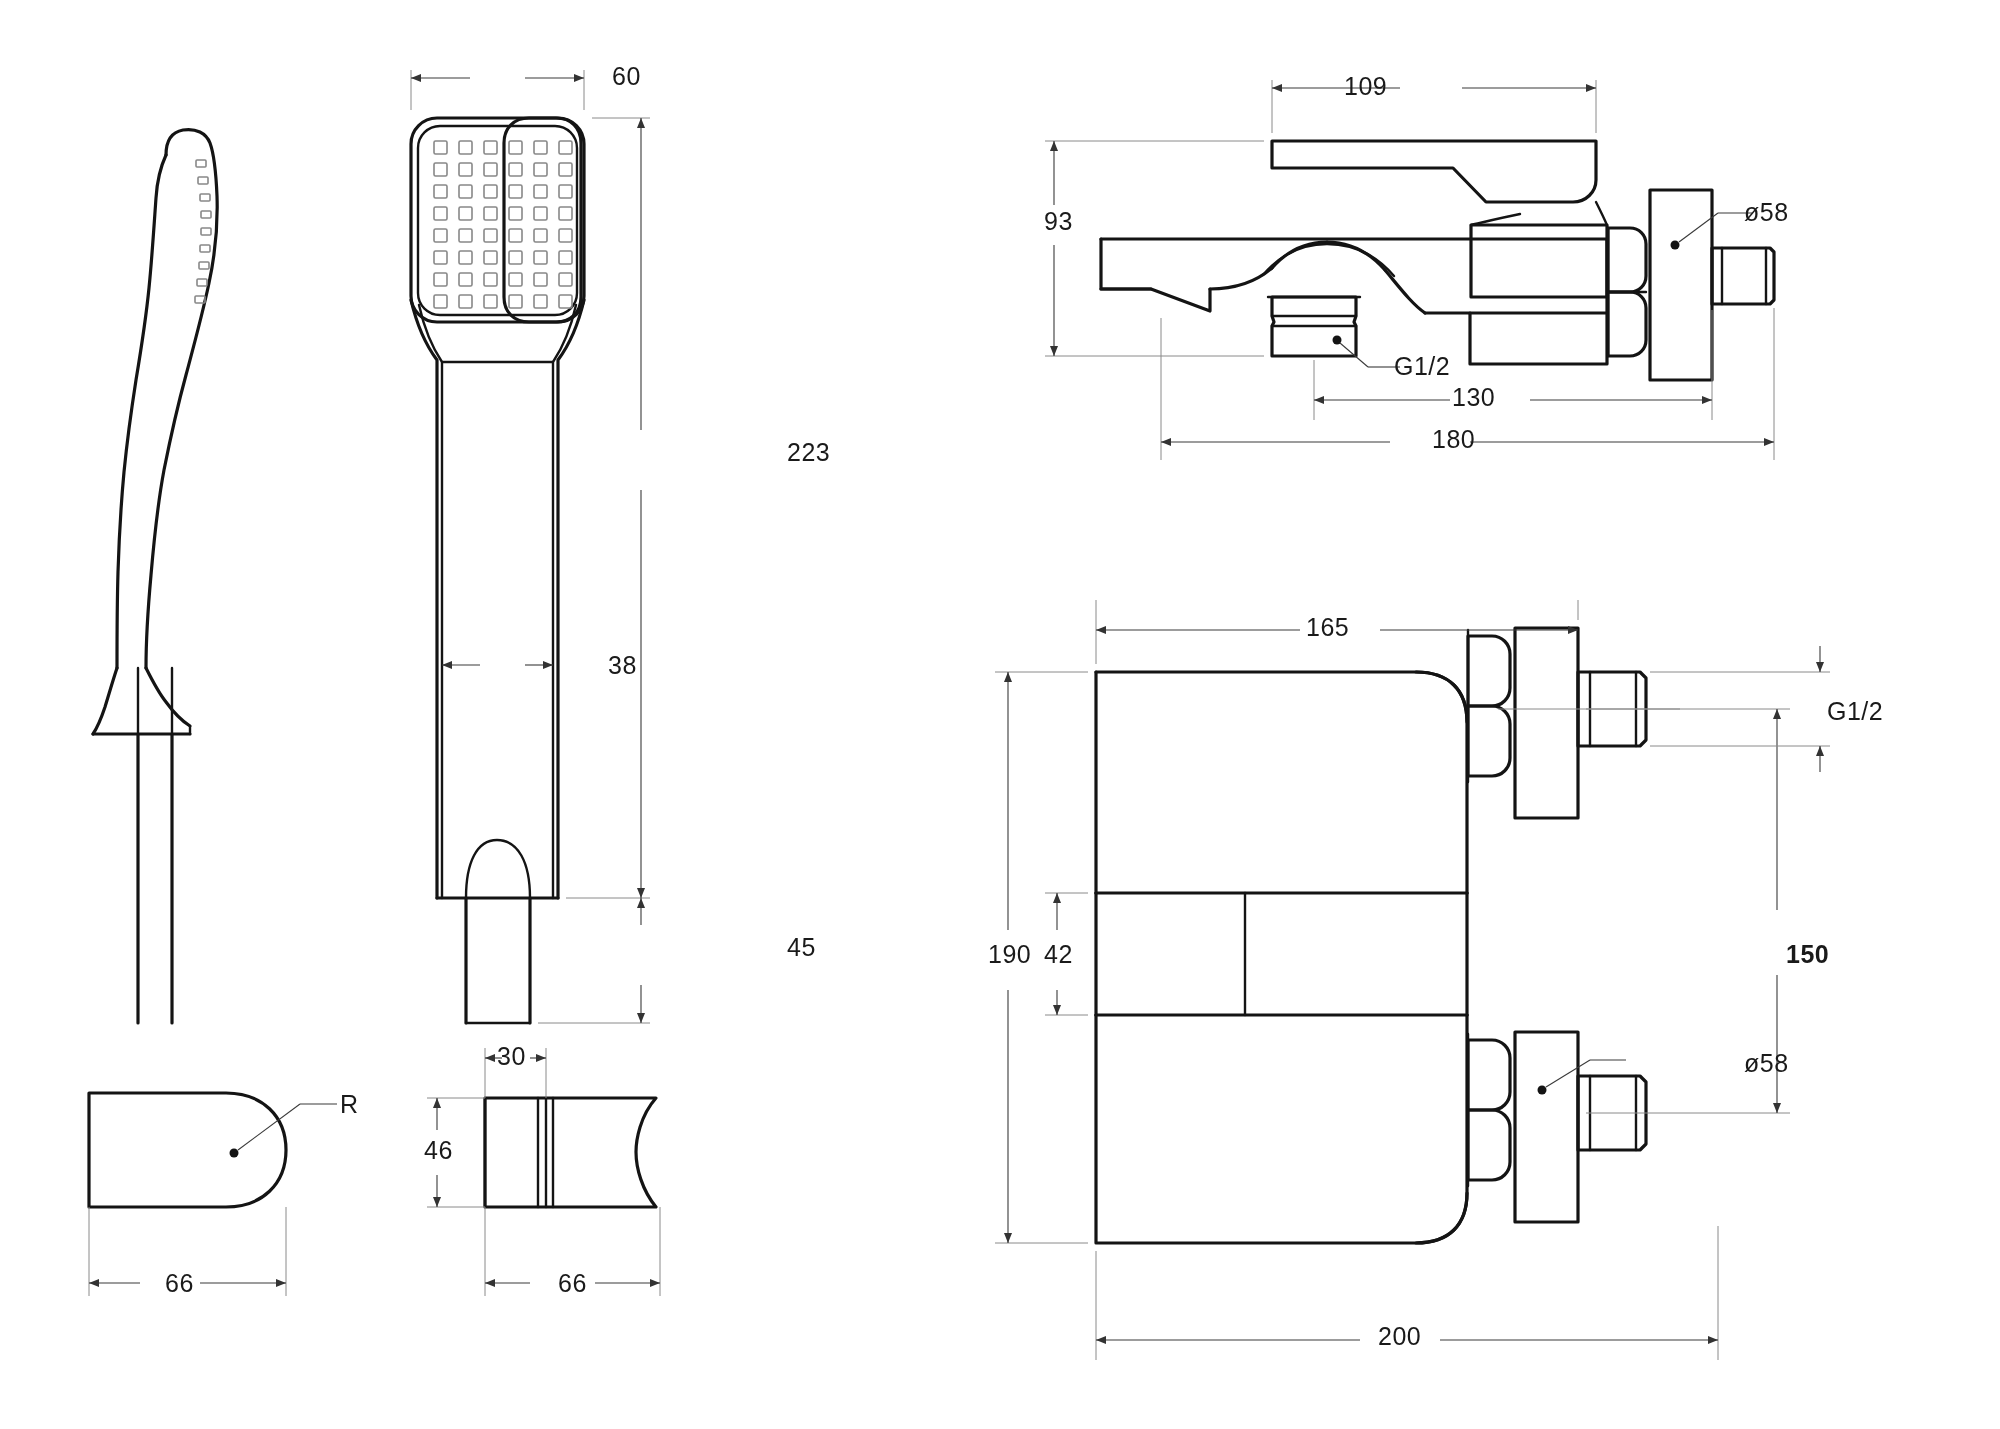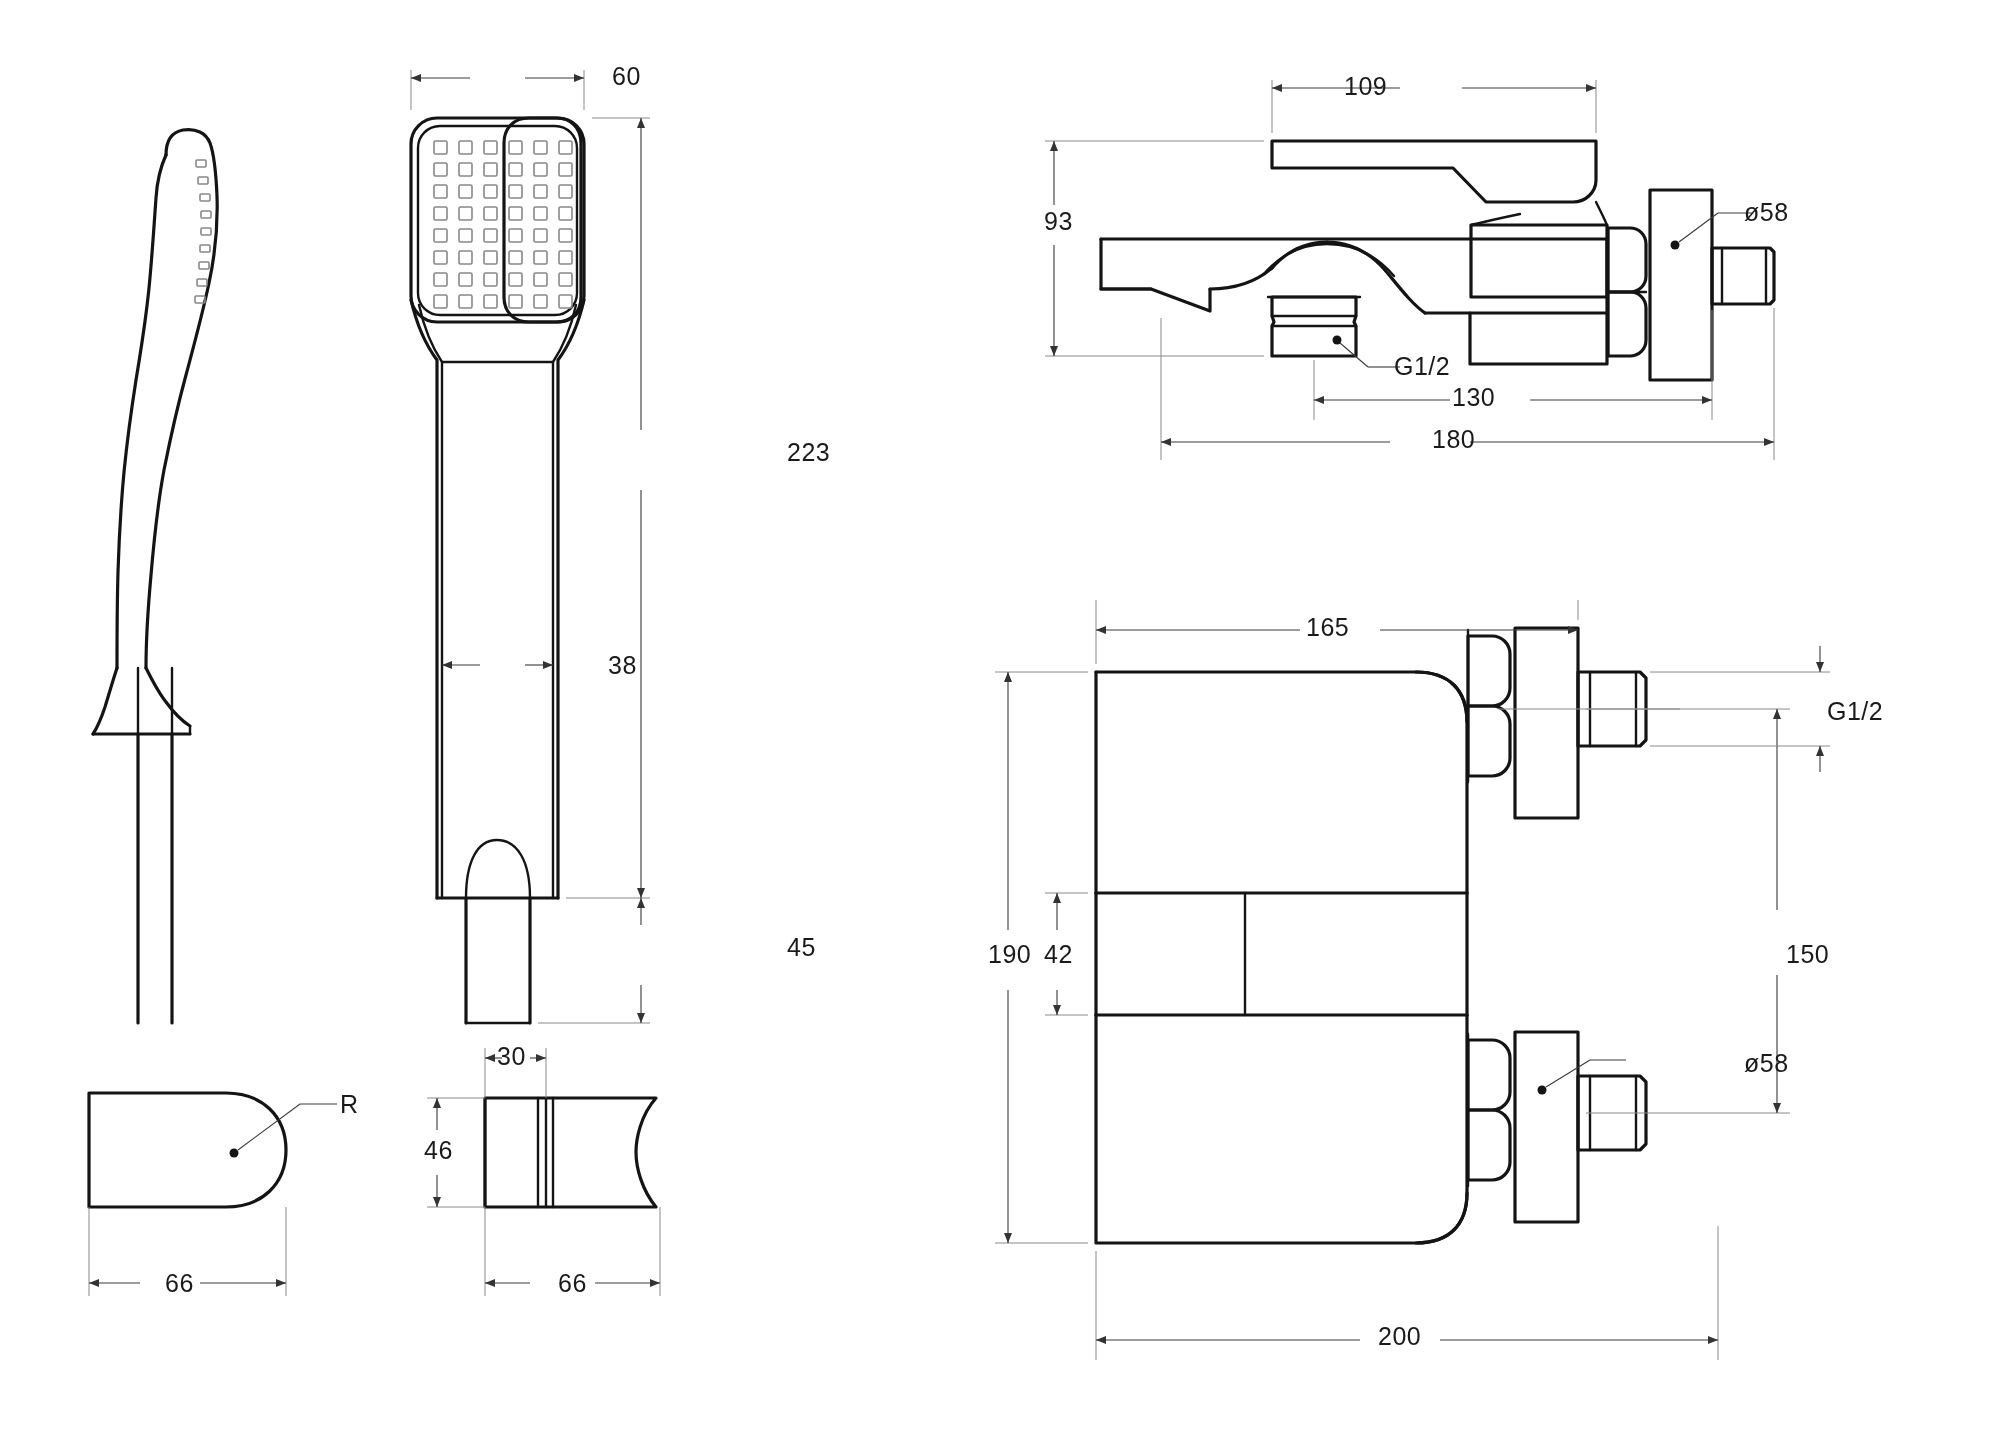--- a/index.html
+++ b/index.html
@@ -352,18 +352,18 @@
   <div class="lbl dim" style="left:1344px;top:72px;">109</div>
   <div class="lbl dim" style="left:1044px;top:207px;">93</div>
   <div class="lbl dim" style="left:1744px;top:198px;">ø58</div>
   <div class="lbl dim" style="left:1394px;top:352px;">G1/2</div>
   <div class="lbl dim" style="left:1452px;top:383px;">130</div>
   <div class="lbl dim" style="left:1432px;top:425px;">180</div>
 
   <div class="lbl dim" style="left:1306px;top:613px;">165</div>
   <div class="lbl dim" style="left:988px;top:940px;">190</div>
   <div class="lbl dim" style="left:1044px;top:940px;">42</div>
-  <div class="lbl dim" style="left:1786px;top:940px;">150</div>
+  <div class="lbl dim" style="left:1786px;top:940px;font-weight:bold;">150</div>
   <div class="lbl dim" style="left:1827px;top:697px;">G1/2</div>
   <div class="lbl dim" style="left:1744px;top:1049px;">ø58</div>
   <div class="lbl dim" style="left:1378px;top:1322px;">200</div>
 
 </div>
 
 </body></html>

